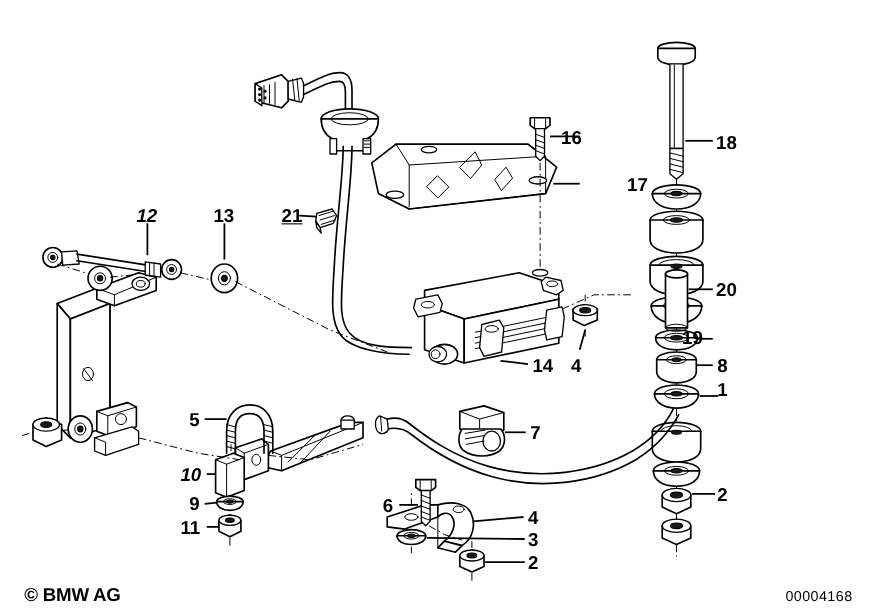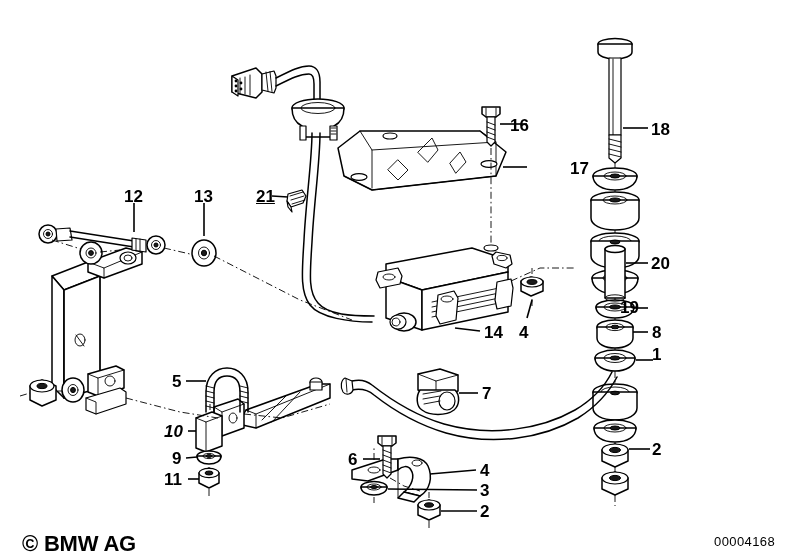--- a/index.html
+++ b/index.html
@@ -3,21 +3,21 @@
 <meta charset="utf-8">
 <style>
   html,body{margin:0;padding:0;background:#ffffff;}
   body{width:799px;height:559px;overflow:hidden;
        font-family:"Liberation Sans", sans-serif;}
   #stage{position:relative;width:799px;height:559px;background:#fff;}
   #art{position:absolute;left:0;top:0;width:799px;height:559px;}
   .callout{position:absolute;font-family:"Liberation Sans",sans-serif;
            font-weight:bold;font-size:17px;color:#000;line-height:17px;
            white-space:nowrap;}
-  #copyright{position:absolute;left:22px;top:531px;font-size:22px;
+  #copyright{position:absolute;left:22px;top:531px;font-size:17px;
              font-weight:bold;color:#000;font-family:"Liberation Sans",sans-serif;
              letter-spacing:-0.2px;}
   #diagramid{position:absolute;left:714px;top:534px;font-size:13px;
              color:#000;font-family:"Liberation Sans",sans-serif;
              letter-spacing:0.4px;}
 </style>
 </head>
 <body>
 
 <div id="stage">
@@ -425,21 +425,21 @@
   <div class="callout" style="left:480px;top:503px;">2</div>
   <div class="callout" style="left:480px;top:482px;">3</div>
   <div class="callout" style="left:480px;top:462px;">4</div>
   <div class="callout" style="left:172px;top:373px;">5</div>
   <div class="callout" style="left:348px;top:451px;">6</div>
   <div class="callout" style="left:482px;top:385px;">7</div>
   <div class="callout" style="left:652px;top:324px;">8</div>
   <div class="callout" style="left:172px;top:450px;">9</div>
   <div class="callout" style="left:164px;top:423px;font-style:italic;">10</div>
   <div class="callout" style="left:164px;top:471px;">11</div>
-  <div class="callout" style="left:124px;top:188px;">12</div>
+  <div class="callout" style="left:124px;top:188px;font-style:italic;">12</div>
   <div class="callout" style="left:194px;top:188px;">13</div>
   <div class="callout" style="left:484px;top:324px;">14</div>
   <div class="callout" style="left:519px;top:324px;">4</div>
   <div class="callout" style="left:510px;top:117px;">16</div>
   <div class="callout" style="left:530px;top:160px;margin-left:40px;">17</div>
   <div class="callout" style="left:651px;top:121px;">18</div>
   <div class="callout" style="left:620px;top:299px;">19</div>
   <div class="callout" style="left:651px;top:255px;">20</div>
   <div class="callout" style="left:256px;top:188px;text-decoration:underline;">21</div>
 

